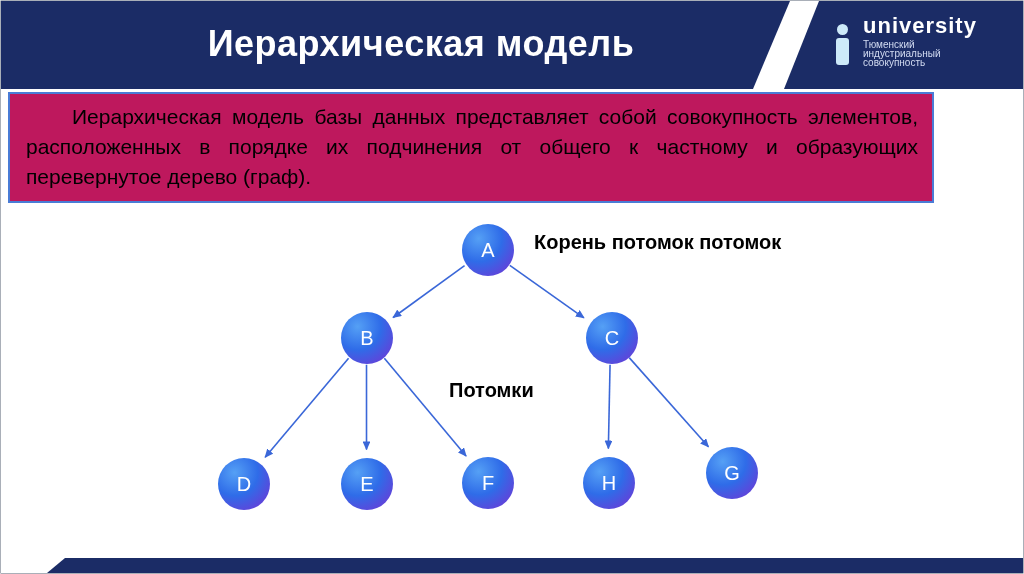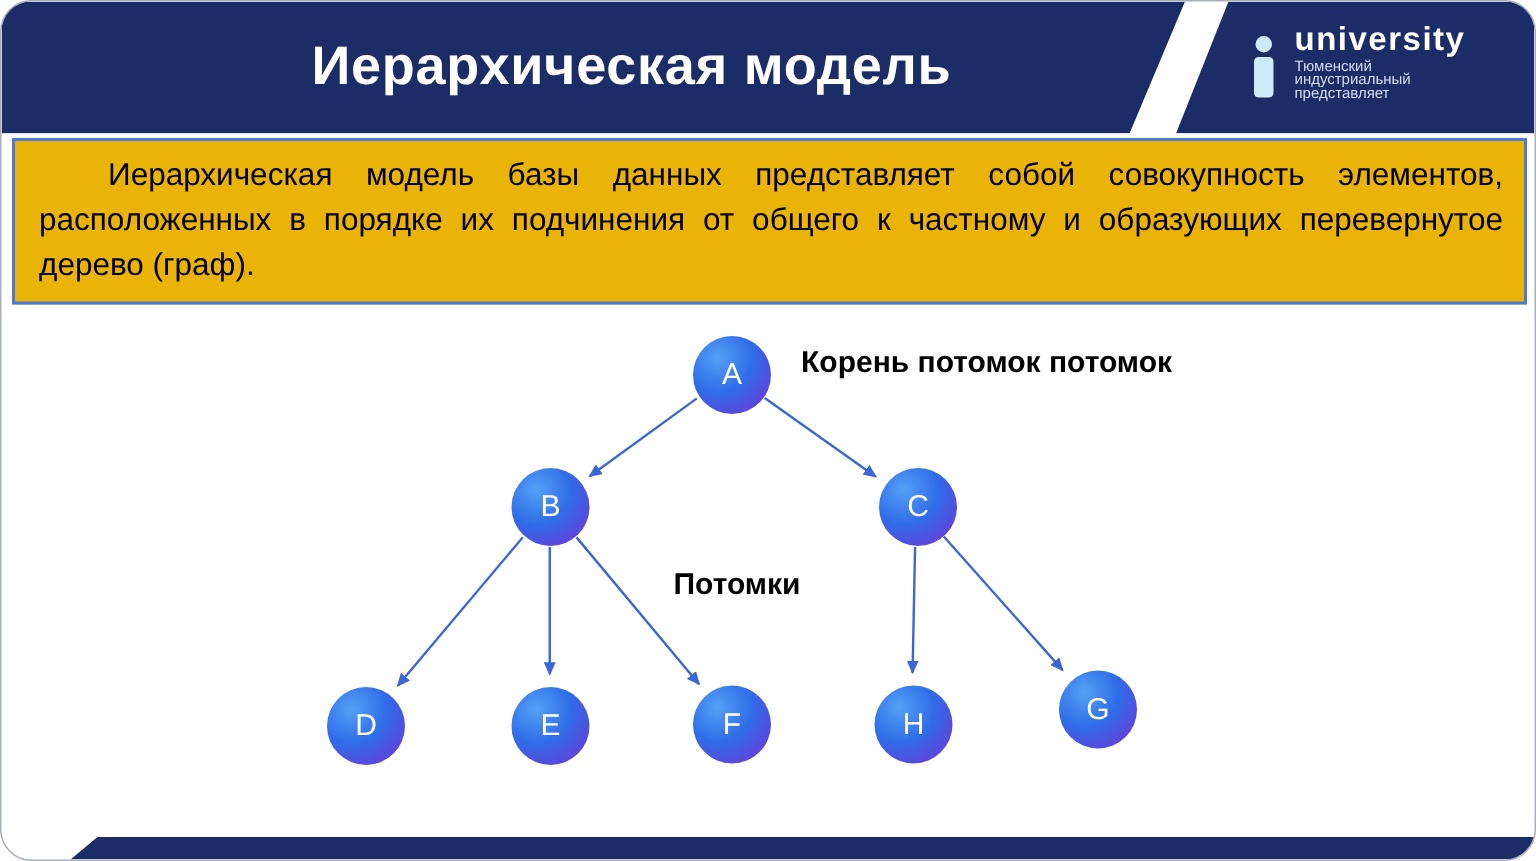--- a/index.html
+++ b/index.html
@@ -1,36 +1,36 @@
 <!DOCTYPE html>
 <html style="--navy: #1b2c66; --box-border: #4a7cd6; --arrow: #3a67d8; --node-light: #55a0f5; --node-blue: #2f6ce8; --node-purple: #7a2ed2;"><head>
 <meta charset="utf-8">
 <style>
   * { margin:0; padding:0; box-sizing:border-box; }
   html,body { width:1024px; height:574px; background:#ffffff; font-family:"Liberation Sans",sans-serif; }
-  .slide { position:relative; width:1024px; height:574px; background:#fff; border:1px solid #a9afb8; border-radius:21px; overflow:hidden; }
+  .slide { position:relative; width:1024px; height:574px; background:#fff; border:1px solid #a9afb8; border-radius:1px; overflow:hidden; }
 
   
   .banner-left { position:absolute; top:0; left:0; width:100%; height:88px; background:var(--navy);
                  clip-path:polygon(0 0, 789px 0, 752px 100%, 0 100%); }
   .banner-right { position:absolute; top:0; left:0; width:100%; height:88px; background:var(--navy);
                   clip-path:polygon(818px 0, 100% 0, 100% 100%, 783px 100%); }
   .title { position:absolute; top:22px; left:0; width:840px; text-align:center; color:#ffffff;
            font-size:36px; font-weight:bold; letter-spacing:0.5px; }
 
   
   .logo { position:absolute; top:13px; left:832px; display:flex; gap:8px; color:#fff;align-items:flex-end; }
   .logo-icon { position:relative; width:22px; height:44px; }
   .logo-icon .dot { position:absolute; top:1px; left:4px; width:11px; height:11px; border-radius:50%; background:#cdeaf9; }
   .logo-icon .bar { position:absolute; top:15px; left:3px; width:13px; height:27px; border-radius:3px; background:#cdeaf9; }
   .logo-brand { font-size:22px; font-weight:bold; letter-spacing:1px; line-height:24px; }
   .logo-subs { margin-top:2px; font-size:10px; line-height:9px; color:#d3dcf2; }
 
   
-  .defbox { position:absolute; top:91px; left:7px; width:1010px; min-height:106px; background:#eab308;
+  .defbox { position:absolute; top:91px; left:7px; width:926px; min-height:106px; background:#be185d;
             border:2px solid var(--box-border); padding:8px 14px 10px 16px; }
   .defbox p { font-size:21px; line-height:1.42; color:#000; text-align:justify; text-align-last:left; text-indent:46px; }
 
   
   .edges { position:absolute; inset:0; width:100%; height:100%; pointer-events:none; }
   .edges line { stroke:var(--arrow); stroke-width:1.6; }
   .node { position:absolute; width:52px; height:52px; border-radius:50%;
           background:radial-gradient(circle at 32% 28%, var(--node-light) 0%, var(--node-blue) 45%, var(--node-purple) 100%);
           display:flex; align-items:center; justify-content:center; color:#fff; font-size:20px; }
   .lbl { position:absolute; font-weight:bold; color:#000; font-size:20px; white-space:nowrap; }
@@ -54,21 +54,21 @@
   <div class="logo">
     <div class="logo-icon">
       <div class="dot"></div>
       <div class="bar"></div>
     </div>
     <div class="logo-text">
       <div class="logo-brand">university</div>
       <div class="logo-subs">
         <span style="display:block">Тюменский</span>
         <span style="display:block">индустриальный</span>
-        <span style="display:block">представляет</span>
+        <span style="display:block">совокупность</span>
       </div>
     </div>
   </div>
 
   <div class="defbox">
     <p>Иерархическая модель базы данных представляет собой совокупность элементов, расположенных в порядке их подчинения от общего к частному и образующих перевернутое дерево (граф).</p>
   </div>
 
   <svg class="edges" viewBox="0 0 1024 574" xmlns="http://www.w3.org/2000/svg">
     <defs>

